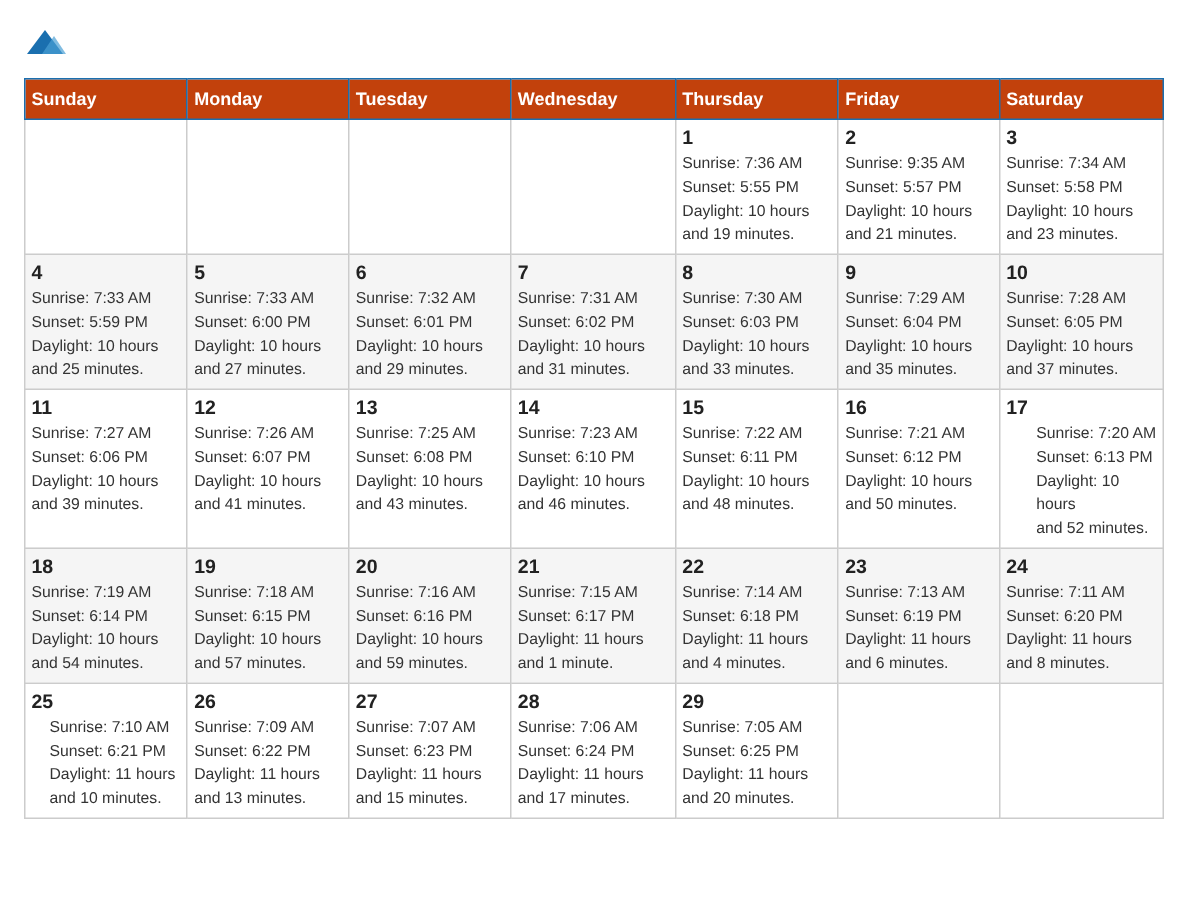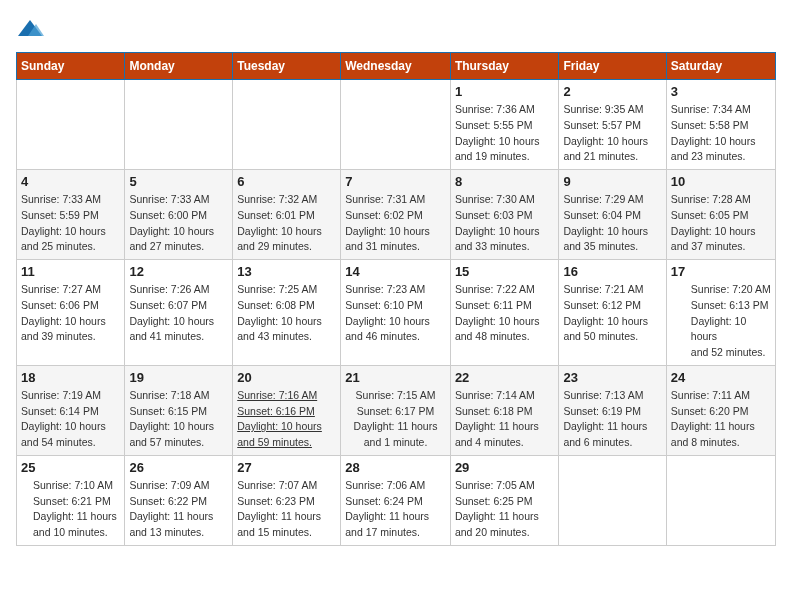--- a/index.html
+++ b/index.html
@@ -261,28 +261,28 @@
         </td>
         <td>
           <div class="day-number">19</div>
           <div class="day-info" style="white-space: pre-line;">Sunrise: 7:18 AM
 Sunset: 6:15 PM
 Daylight: 10 hours
 and 57 minutes.</div>
         </td>
         <td>
           <div class="day-number">20</div>
-          <div class="day-info" style="white-space: pre-line; text-decoration: underline;">Sunrise: 7:16 AM
+          <div class="day-info" style="white-space: pre-line;">Sunrise: 7:16 AM
 Sunset: 6:16 PM
 Daylight: 10 hours
 and 59 minutes.</div>
         </td>
         <td>
           <div class="day-number">21</div>
-          <div class="day-info" style="white-space: pre-line; text-align: center;">Sunrise: 7:15 AM
+          <div class="day-info" style="white-space: pre-line;">Sunrise: 7:15 AM
 Sunset: 6:17 PM
 Daylight: 11 hours
 and 1 minute.</div>
         </td>
         <td>
           <div class="day-number">22</div>
           <div class="day-info" style="white-space: pre-line;">Sunrise: 7:14 AM
 Sunset: 6:18 PM
 Daylight: 11 hours
 and 4 minutes.</div>

